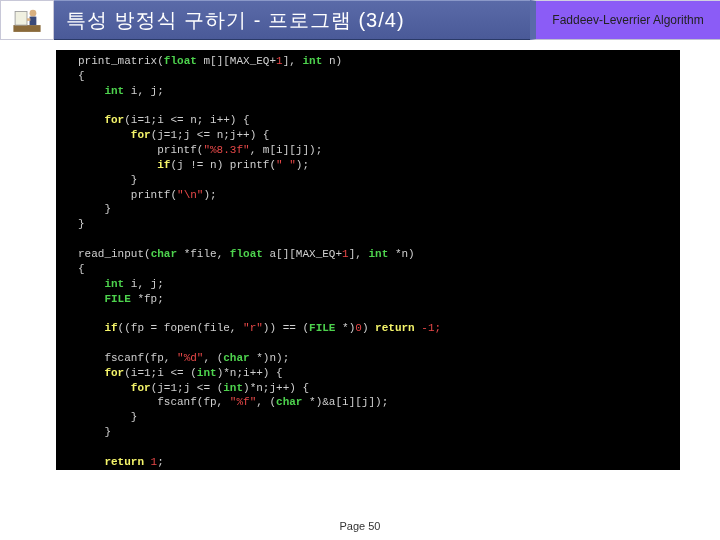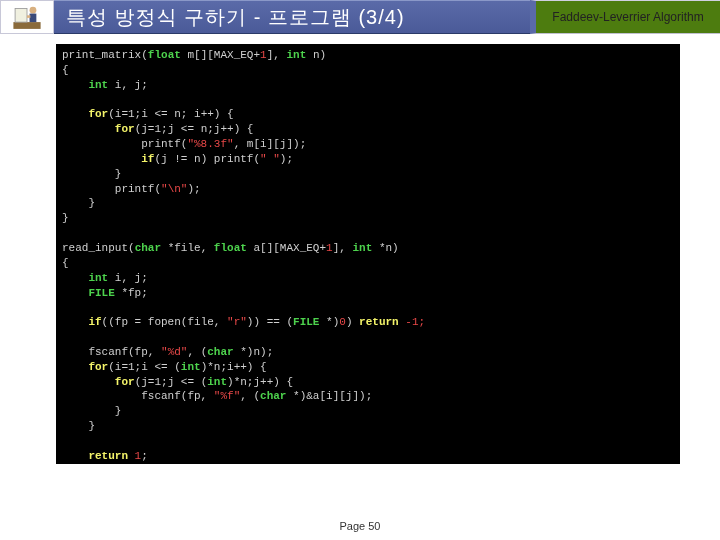--- a/index.html
+++ b/index.html
@@ -7,21 +7,21 @@
     width: 720px;
     height: 540px;
     background: #ffffff;
     font-family: Arial, sans-serif;
     position: relative;
     overflow: hidden;
   }
   .title-bar {
     display: flex;
     align-items: stretch;
-    height: 34px;
+    height: 40px;
   }
   .title-icon {
     width: 54px;
     background: #ffffff;
     display: flex;
     align-items: center;
     justify-content: center;
     border: 1px solid #c8c8d8;
   }
   .title-icon svg { width: 34px; height: 34px; }
@@ -32,39 +32,39 @@
     border-bottom: 1px solid #2a3a68;
     display: flex;
     align-items: center;
     padding-left: 12px;
     color: #ffffff;
     font-size: 20px;
     letter-spacing: 1px;
   }
   .title-right {
     width: 190px;
-    background: #4d7c0f;
+    background: #8b5cf6;
     border-top: 1px solid #d0d0e0;
     border-bottom: 1px solid #c0c0d0;
     border-left: 6px solid #5a6aa8;
     display: flex;
     align-items: center;
     justify-content: center;
     font-size: 12px;
     color: #222;
   }
   .code-area {
     margin: 10px 40px 6px 56px;
     background: #000000;
     height: 420px;
     font-family: "Courier New", monospace;
     font-size: 11px;
     line-height: 1.35;
     color: #d0d0d0;
-    padding: 4px 6px;
+    padding: 4px 22px;
     overflow: hidden;
     position: relative;
     display: flex;
     flex-direction: column;
   }
   .code-lines { flex: 1; white-space: pre; }
   .kw-type { color: #4dd24d; font-weight: bold; }
   .kw-ctrl { color: #f4f46a; font-weight: bold; }
   .str { color: #e84848; }
   .num { color: #e84848; }

